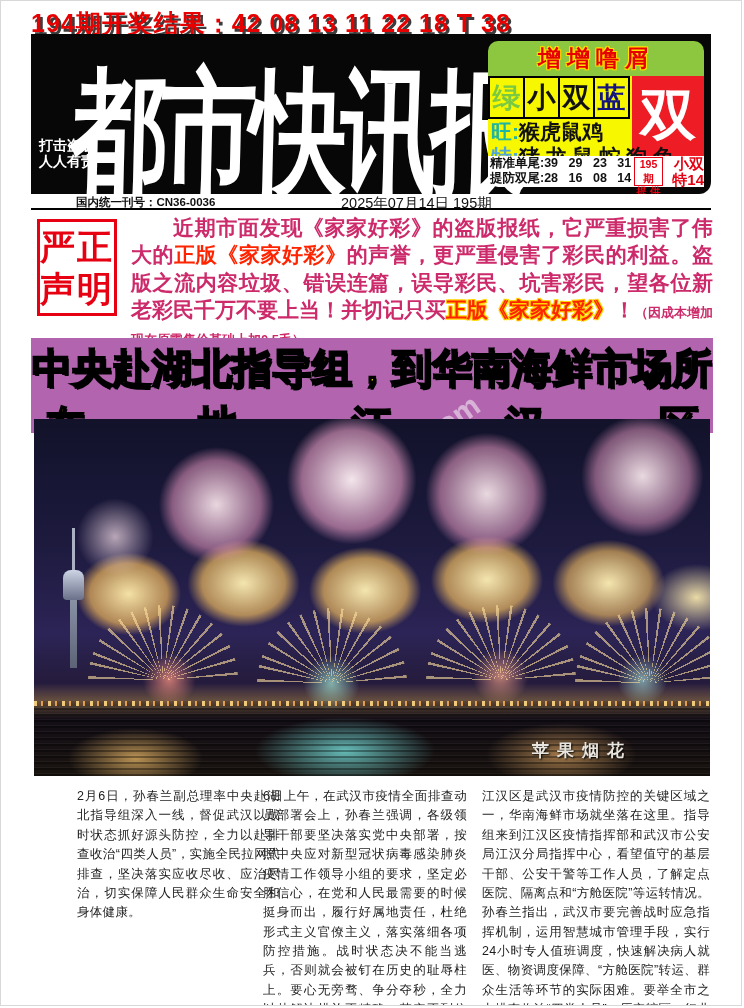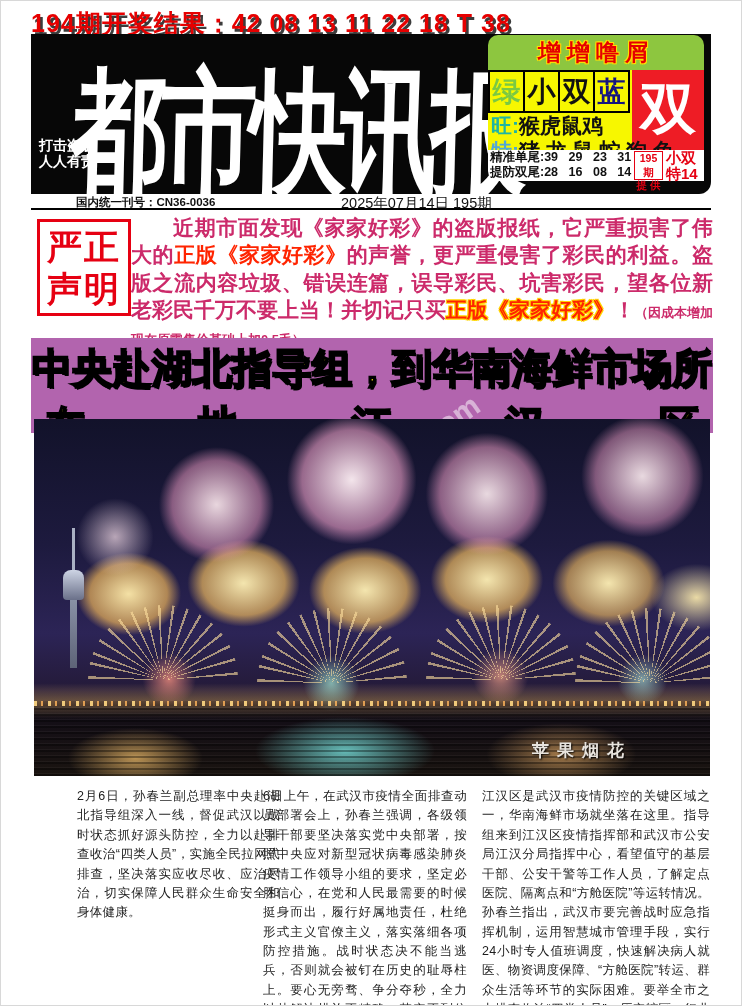--- a/index.html
+++ b/index.html
@@ -10,46 +10,46 @@
   .top-banner { position:absolute; left:30px; top:6px; font-size:25px; font-weight:900; color:#e60000;
     letter-spacing:1px; text-shadow:2.5px 2.5px 0 #3c3c3c; white-space:nowrap; }
 
   
   .masthead { position:absolute; left:30px; top:33px; width:680px; height:160px; background:#070707; border-radius:0 0 12px 0; }
   .paper-title { position:absolute; left:42px; top:10px; font-size:96px; font-weight:900; color:#ffffff;
     letter-spacing:-6px; white-space:nowrap; transform:scale(1.0,1.42) skewX(-2deg); transform-origin:0 0; }
   .anti-piracy { position:absolute; left:8px; top:103px; color:#ffffff; font-size:14px; font-weight:bold; line-height:1.15; }
 
   
-  .info-box { position:absolute; left:457px; top:1px; width:216px; height:146px; }
+  .info-box { position:absolute; left:457px; top:7px; width:216px; height:146px; }
   .ib-header { position:absolute; left:0; top:0; width:216px; height:35px; background:#8dc63f; border-radius:10px 10px 0 0;
     display:flex; align-items:center; justify-content:center; font-size:23px; font-weight:900; color:#e60000;
     text-shadow:1px 1px 0 #ffe000,-1px -1px 0 #ffe000,1px -1px 0 #ffe000,-1px 1px 0 #ffe000; letter-spacing:6px; }
   .ib-mid { position:absolute; left:0; top:35px; width:216px; height:80px; background:#f7f700; }
   .ib-cell { position:absolute; top:0; width:37px; height:43px; border:2px solid #000; background:#f7f700;
     display:flex; align-items:center; justify-content:center; font-size:28px; font-weight:bold; }
   .c-green { color:#7ac943; } .c-black { color:#111; } .c-blue { color:#151580; }
   .ib-red { position:absolute; left:144px; top:0; width:72px; height:80px; background:#ee1c25;
     display:flex; align-items:center; justify-content:center; font-size:56px; font-weight:bold; color:#fff; }
   .zodiac { position:absolute; left:3px; top:44px; width:140px; font-size:21px; font-weight:bold; color:#111; line-height:1.18; white-space:nowrap; }
   .z-wang { color:#1fb5a3; } .z-te { color:#4fa7d8; }
   .ib-stats { position:absolute; left:0; top:115px; width:216px; height:31px; background:#ffffff; border-radius:0 0 0 10px; font-size:12.5px; }
   .stat-line { white-space:nowrap; font-weight:bold; color:#111; line-height:1.2; padding-left:2px; }
   .stat-nums { font-weight:bold; word-spacing:7px; }
   .issue-box { position:absolute; left:146px; top:1px; width:29px; height:29px; border:1px solid #e60012; color:#e60012;
     font-size:10.5px; font-weight:bold; text-align:center; line-height:1.3; background:#fff; }
-  .tip { position:absolute; left:178px; top:0; width:38px; color:#e60012; font-size:15px; font-weight:bold; line-height:1.05; text-align:left; }
+  .tip { position:absolute; left:178px; top:0; width:38px; color:#e60012; font-size:15px; font-weight:bold; line-height:1.05; text-align:right; }
 
   
   .pub-row { position:absolute; left:30px; top:193px; width:680px; height:16px; border-bottom:2px solid #000; background:#fff; }
   .issn { position:absolute; left:45px; top:1px; font-size:11.5px; font-weight:bold; color:#111; }
   .pub-date { position:absolute; left:310px; top:0; font-size:14.5px; color:#111; }
 
   
-  .seal { position:absolute; left:36px; top:218px; width:94px; height:97px; border:3px solid #e60012; background:#fff;
+  .seal { position:absolute; left:36px; top:218px; width:80px; height:97px; border:3px solid #e60012; background:#fff;
     display:flex; flex-direction:column; align-items:center; justify-content:center; }
   .seal div { font-size:35px; font-weight:900; color:#e60012; line-height:1.18; letter-spacing:2px; }
   .statement { position:absolute; left:130px; top:213px; width:582px; font-size:21px; font-weight:bold; color:#cc2a6a;
     line-height:1.3; text-indent:2em; text-align:justify; }
   .hl1 { color:#ff2400; }
   .hl2 { color:#ff2400; text-shadow:1px 1px 0 #ffd700,-1px -1px 0 #ffd700,1px -1px 0 #ffd700,-1px 1px 0 #ffd700; }
   .note { font-size:13px; }
 
   
   .banner { position:absolute; left:30px; top:337px; width:682px; height:95px; background:#b264ae; overflow:hidden; }

